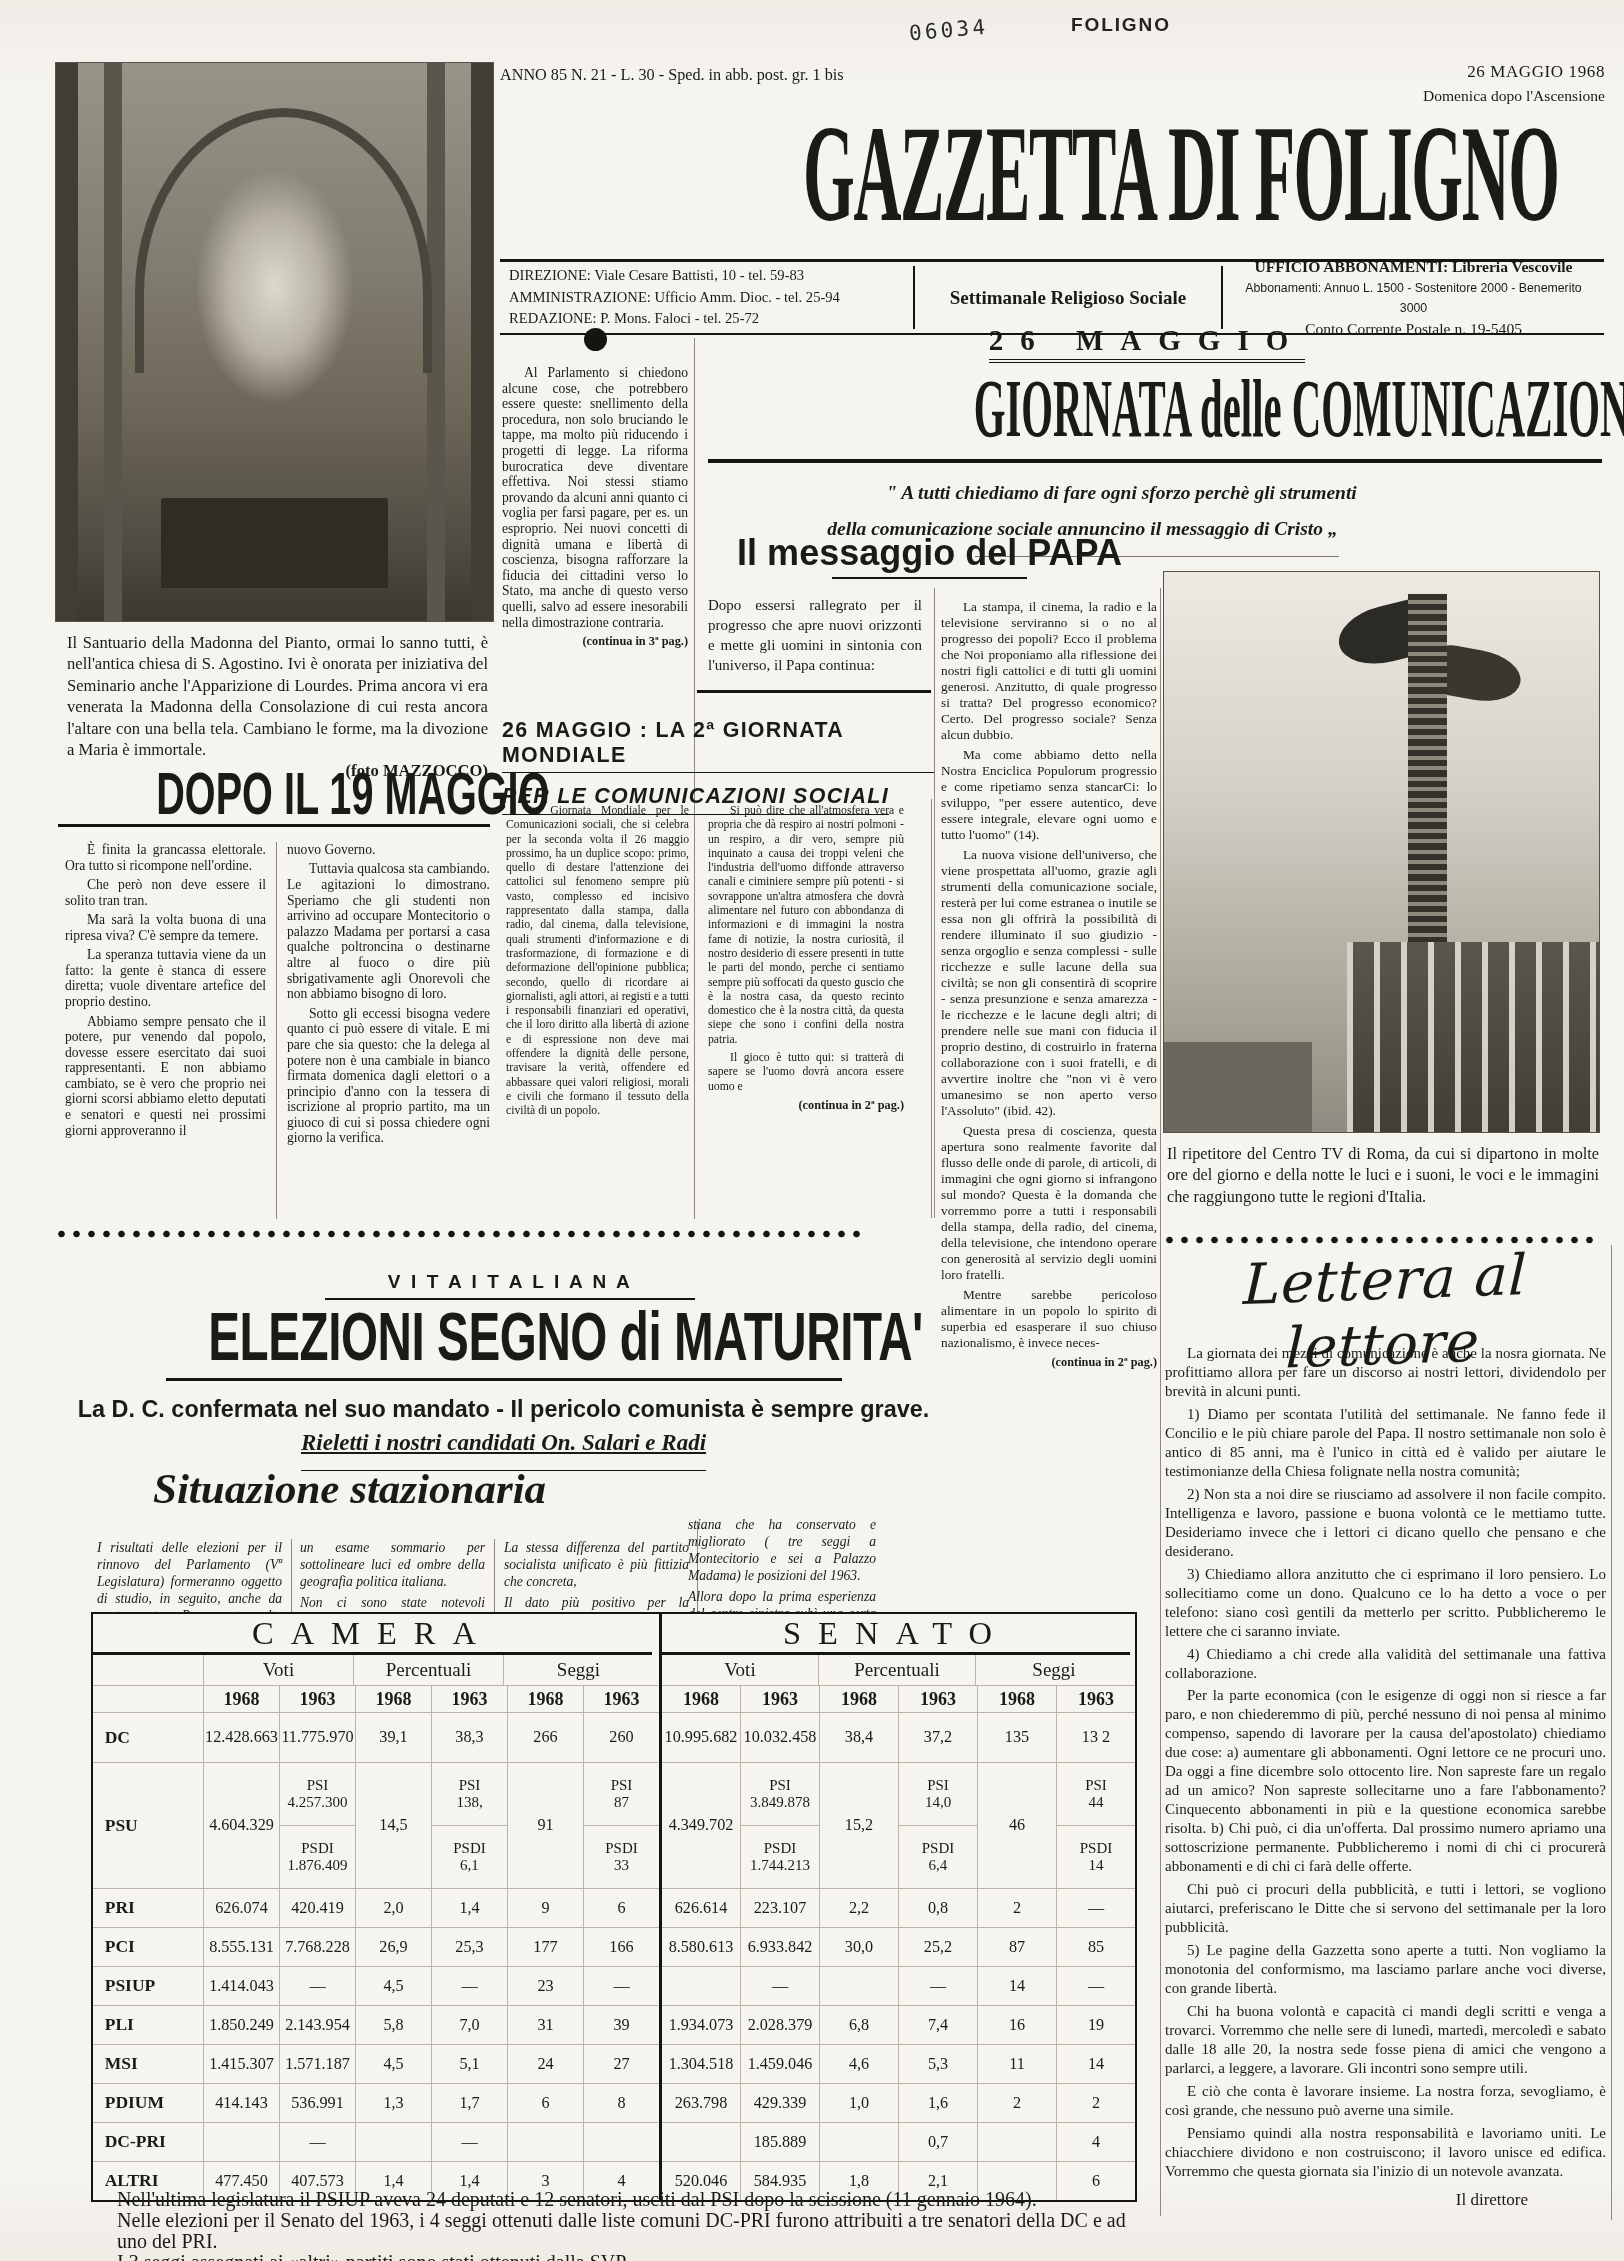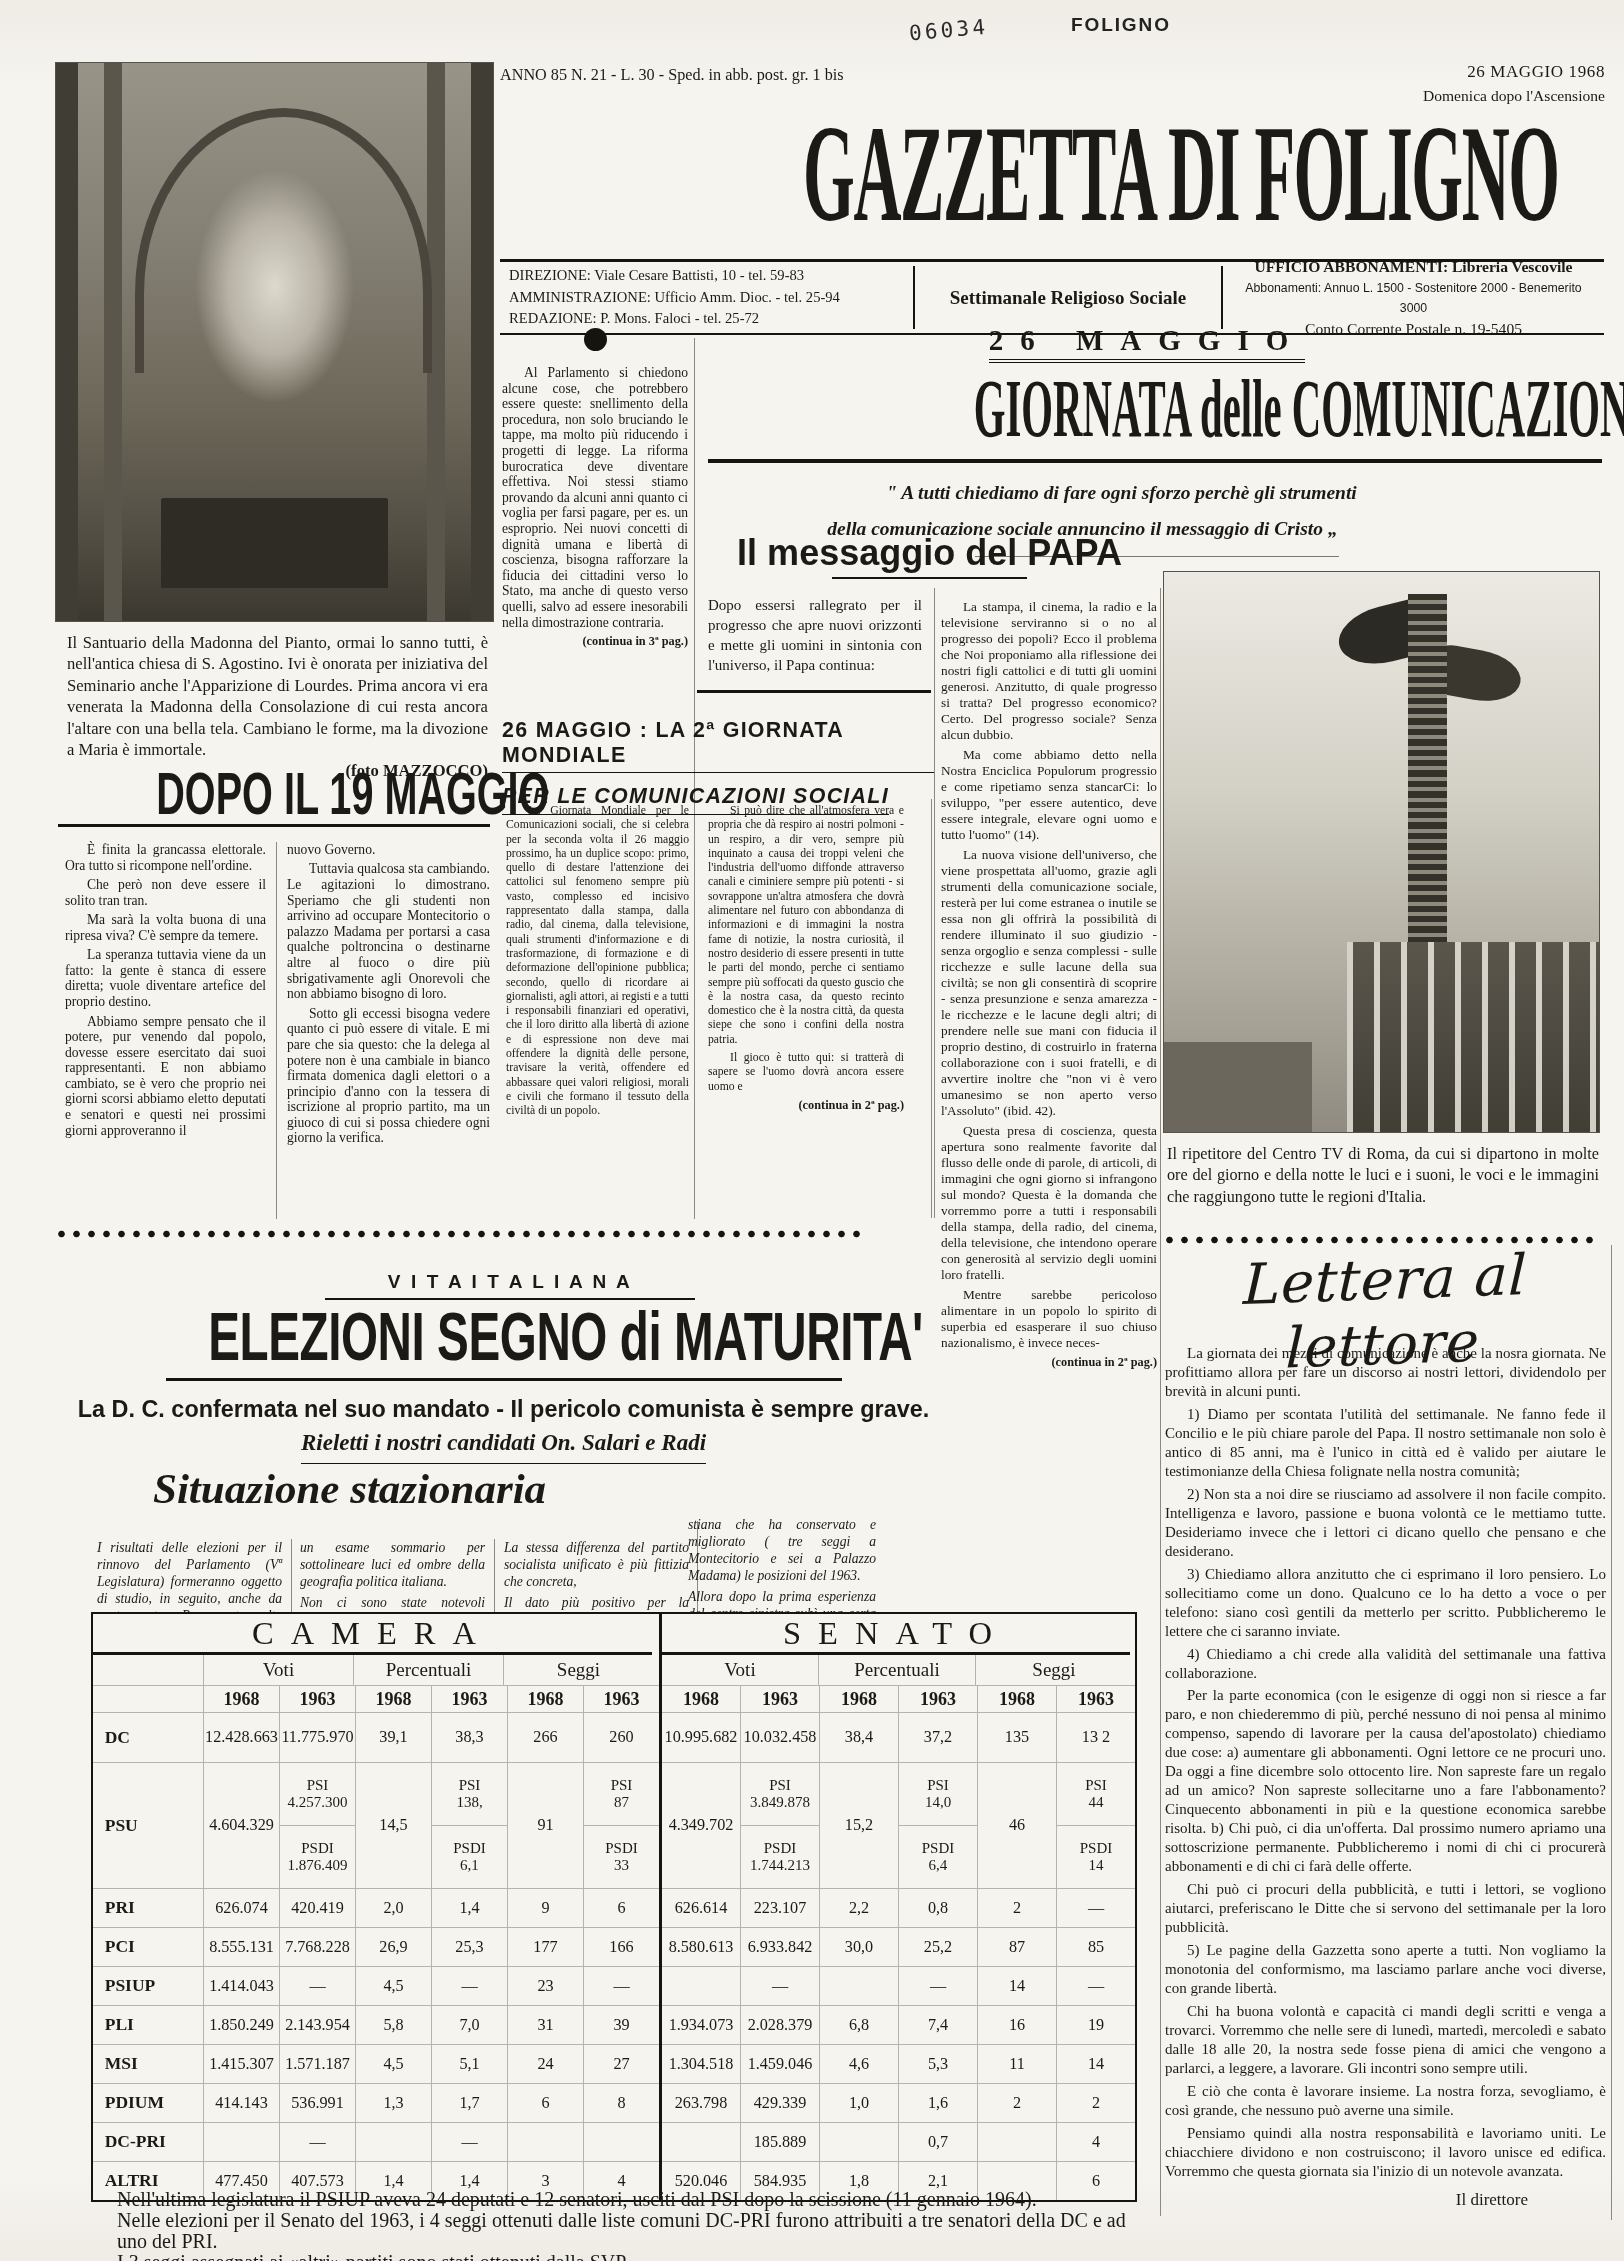--- a/index.html
+++ b/index.html
@@ -214,21 +214,21 @@
   <div class="abs vrule" style="left:1160px;top:588px;height:1628px;width:0.6px;"></div>
   <div class="abs vrule" style="left:1611px;top:1245px;height:975px;width:0.6px;"></div>
 
   <div class="abs sans b ctr" style="left:325px;top:1271px;width:370px;font-size:19px;letter-spacing:2.6px;border-bottom:2.6px solid #15140f;padding-bottom:5.2px;">V I T A     I T A L I A N A</div>
   <div id="elezioni-head" class="abs ctr nw sans" style="left:55px;top:1300px;width:897px;height:73px;line-height:73px;">
     <span class="scalewrap">ELEZIONI SEGNO di MATURITA'</span>
   </div>
   <div class="abs rule" style="left:166px;top:1378px;width:676px;height:3.2px;"></div>
   <div class="abs sans b ctr nw" style="left:55px;top:1396px;width:897px;font-size:23.4px;">La D. C. confermata nel suo mandato - Il pericolo comunista è sempre grave.</div>
   <div class="abs serif b i ctr nw" style="left:55px;top:1430px;width:897px;font-size:23px;">
-    <span style="border-bottom:1.9px solid #15140f;padding-bottom:8px;">Rieletti i nostri candidati On. Salari e Radi</span>
+    <span style="border-bottom:1.9px solid #15140f;padding-bottom:15px;text-decoration:underline;">Rieletti i nostri candidati On. Salari e Radi</span>
   </div>
 
   <div class="abs serif b i nw" style="left:153px;top:1464px;font-size:43px;">Situazione stazionaria</div>
   <div class="abs serif i just" style="left:97px;top:1539px;width:185px;font-size:13.6px;line-height:17px;">
     <p class="noind">I risultati delle elezioni per il rinnovo del Parlamento (Vª Legislatura) formeranno oggetto di studio, in seguito, anche da parte nostra. Per questa volta basta</p>
   </div>
   <div class="abs vrule" style="left:291px;top:1539px;height:75px;width:0.6px;"></div>
   <div class="abs serif i just" style="left:300px;top:1539px;width:185px;font-size:13.6px;line-height:17px;">
     <p class="noind">un esame sommario per sottolineare luci ed ombre della geografia politica italiana.</p>
     <p class="noind">Non ci sono state notevoli differenze tra i risultati di domenica e quelli del 1963.</p>

